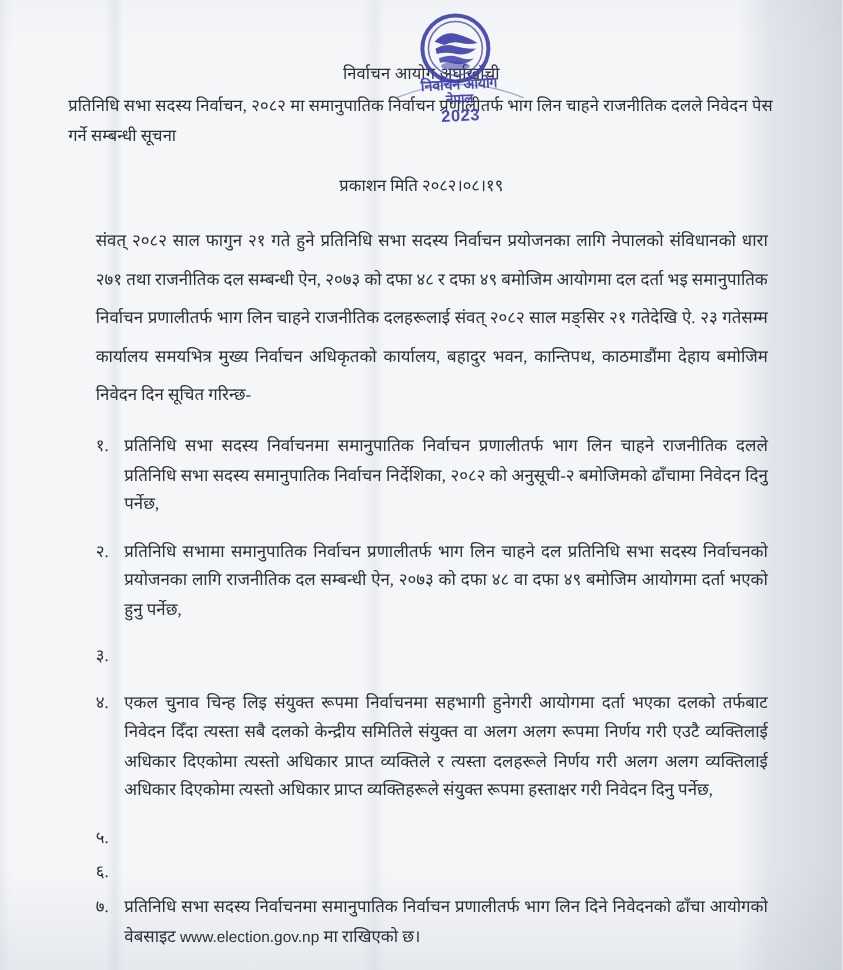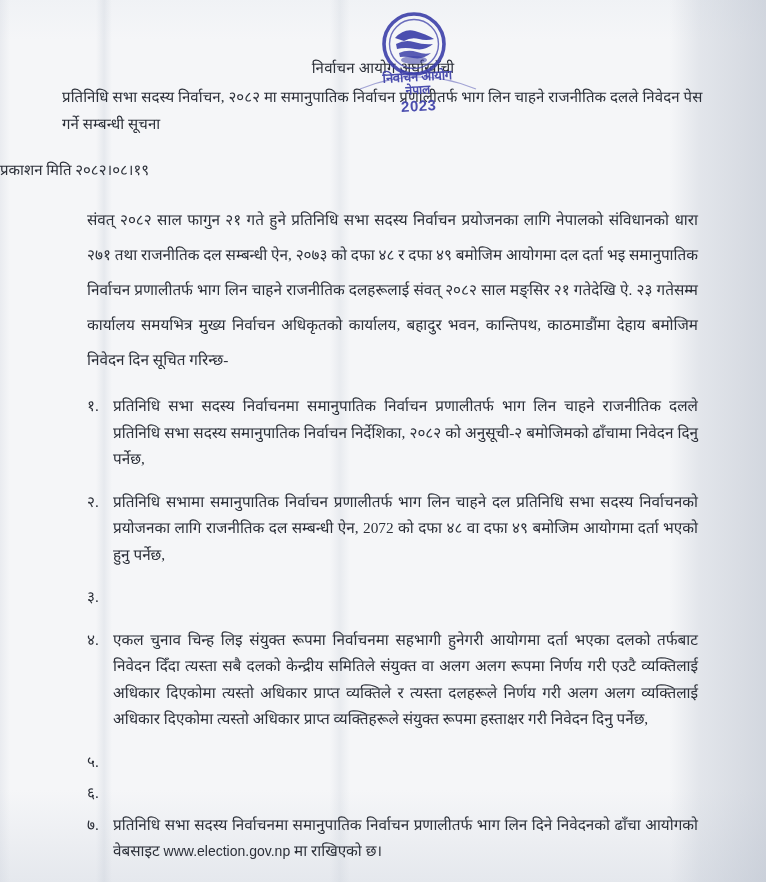--- a/index.html
+++ b/index.html
@@ -116,21 +116,21 @@
     margin: 0;
     padding: 6px 62px 0 62px;
     font-size: 15px;
     line-height: 27px;
     font-weight: normal;
     letter-spacing: 0.1px;
   }
   .pub-date {
     margin: 0;
     padding-top: 22px;
-    text-align: left;
+    text-align: center;
     font-size: 15px;
     line-height: 20px;
   }
 
   
   .intro {
     margin: 0;
     padding: 22px 68px 0 87px;
     font-size: 15.3px;
     line-height: 35px;
@@ -203,21 +203,21 @@
 
   <ol class="clauses">
 
     <li class="clause">
       <span class="clause-num">१.</span>
       <span class="clause-text">प्रतिनिधि सभा सदस्य निर्वाचनमा समानुपातिक निर्वाचन प्रणालीतर्फ भाग लिन चाहने राजनीतिक दलले प्रतिनिधि सभा सदस्य समानुपातिक निर्वाचन निर्देशिका, २०८२ को अनुसूची-२ बमोजिमको ढाँचामा निवेदन दिनु पर्नेछ,</span>
     </li>
 
     <li class="clause">
       <span class="clause-num">२.</span>
-      <span class="clause-text">प्रतिनिधि सभामा समानुपातिक निर्वाचन प्रणालीतर्फ भाग लिन चाहने दल प्रतिनिधि सभा सदस्य निर्वाचनको प्रयोजनका लागि राजनीतिक दल सम्बन्धी ऐन, 2072 को दफा ४८ वा दफा ४९ बमोजिम आयोगमा दर्ता भएको हुनु पर्नेछ,</span>
+      <span class="clause-text">प्रतिनिधि सभामा समानुपातिक निर्वाचन प्रणालीतर्फ भाग लिन चाहने दल प्रतिनिधि सभा सदस्य निर्वाचनको प्रयोजनका लागि राजनीतिक दल सम्बन्धी ऐन, २०७३ को दफा ४८ वा दफा ४९ बमोजिम आयोगमा दर्ता भएको हुनु पर्नेछ,</span>
     </li>
 
     <li class="clause">
       <span class="clause-num">३.</span>
     </li>
 
     <li class="clause">
       <span class="clause-num">४.</span>
       <span class="clause-text">एकल चुनाव चिन्ह लिइ संयुक्त रूपमा निर्वाचनमा सहभागी हुनेगरी आयोगमा दर्ता भएका दलको तर्फबाट निवेदन दिँदा त्यस्ता सबै दलको केन्द्रीय समितिले संयुक्त वा अलग अलग रूपमा निर्णय गरी एउटै व्यक्तिलाई अधिकार दिएकोमा त्यस्तो अधिकार प्राप्त व्यक्तिले र त्यस्ता दलहरूले निर्णय गरी अलग अलग व्यक्तिलाई अधिकार दिएकोमा त्यस्तो अधिकार प्राप्त व्यक्तिहरूले संयुक्त रूपमा हस्ताक्षर गरी निवेदन दिनु पर्नेछ,</span>
     </li>

